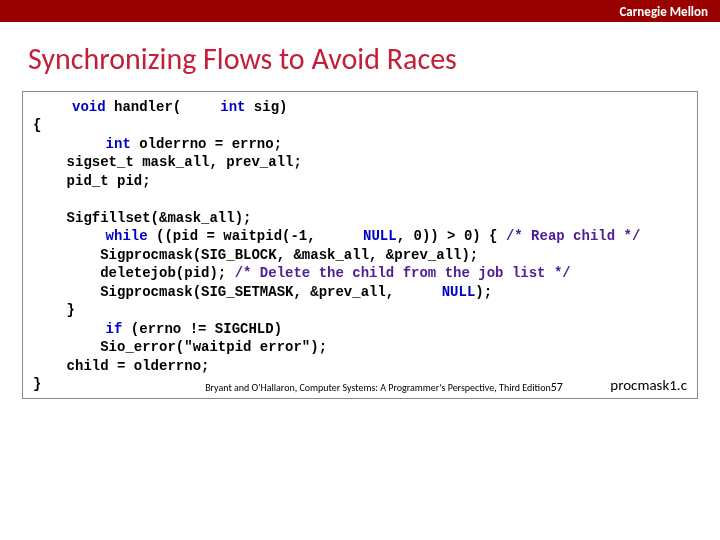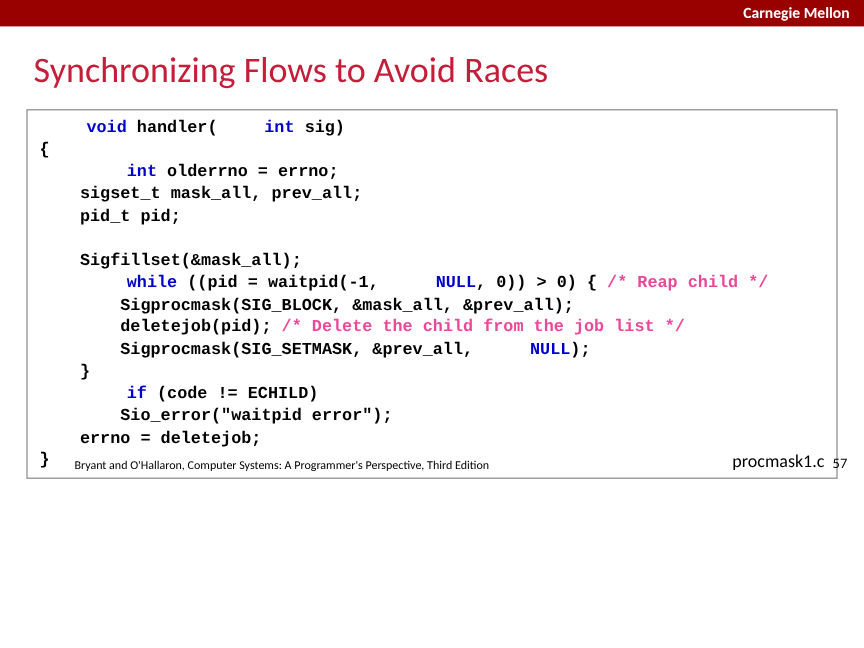--- a/index.html
+++ b/index.html
@@ -11,23 +11,23 @@
   .bullets { margin-left: 44px; }
   .bl1 { display: flex; align-items: flex-start; gap: 10px; }
   .bl1 .marker { width: 10px; height: 10px; border: 2px solid #000; border-radius: 50%; margin-top: 8px; flex-shrink: 0; }
   .bl1 .text { font-size: 20px; font-weight: bold; color: #000; }
   .bl2 { display: flex; align-items: flex-start; gap: 10px; margin-left: 30px; margin-top: 4px; }
   .bl2 .marker { width: 8px; height: 8px; background: #000; margin-top: 9px; flex-shrink: 0; }
   .bl2 .text { font-size: 18px; color: #000; }
   .codebox { margin: 4px 22px 0 22px; border: 1px solid #888; background: #fff; padding: 6px 10px 4px 10px; position: relative; }
   pre.code { font-family: "Courier New", monospace; font-size: 14px; line-height: 1.32; font-weight: bold; white-space: pre; color: #000; }
   .kw { color: #0000CC; margin-left: 39px; }
-  .cm { color: #ec4899; }
+  .cm { color: #4c1d95; }
   .srcfile { position: absolute; bottom: 4px; right: 10px; font-family: Calibri, Arial, sans-serif; font-size: 15px; color: #000000; font-weight: normal; }
-  .footer { position: absolute; bottom: 10px; left: 14px; right: 14px; display: flex; justify-content: space-between; align-items: flex-end; padding-left: 48px; }
+  .footer { position: absolute; bottom: 10px; left: 14px; right: 14px; display: flex; justify-content: center; align-items: flex-end; padding-left: 48px; }
   .credit { font-size: 10px; color: #000; }
   .pagenum { font-size: 12px; color: #000; }
 </style>
 </head>
 <body>
 
 <div class="slide">
 
   <div class="topbar">
     <span class="brand">Carnegie Mellon</span>
@@ -42,23 +42,23 @@
 <span>    </span><span class="kw">int</span><span> olderrno = errno;</span>
 <span>    sigset_t mask_all, prev_all;</span>
 <span>    pid_t pid;</span>
 <span></span>
 <span>    Sigfillset(&amp;mask_all);</span>
 <span>    </span><span class="kw">while</span><span> ((pid = waitpid(-1, </span><span class="kw">NULL</span><span>, 0)) &gt; 0) { </span><span class="cm">/* Reap child */</span>
 <span>        Sigprocmask(SIG_BLOCK, &amp;mask_all, &amp;prev_all);</span>
 <span>        deletejob(pid); </span><span class="cm">/* Delete the child from the job list */</span>
 <span>        Sigprocmask(SIG_SETMASK, &amp;prev_all, </span><span class="kw">NULL</span><span>);</span>
 <span>    }</span>
-<span>    </span><span class="kw">if</span><span> (code != ECHILD)</span>
+<span>    </span><span class="kw">if</span><span> (errno != SIGCHLD)</span>
 <span>        Sio_error("waitpid error");</span>
-<span>    errno = deletejob;</span>
+<span>    child = olderrno;</span>
 <span>}</span></pre>
     <div class="srcfile">procmask1.c</div>
   </div>
 
   <div class="footer">
     <span class="credit">Bryant and O'Hallaron, Computer Systems: A Programmer's Perspective, Third Edition</span>
     <span class="pagenum">57</span>
   </div>
 
 </div>

